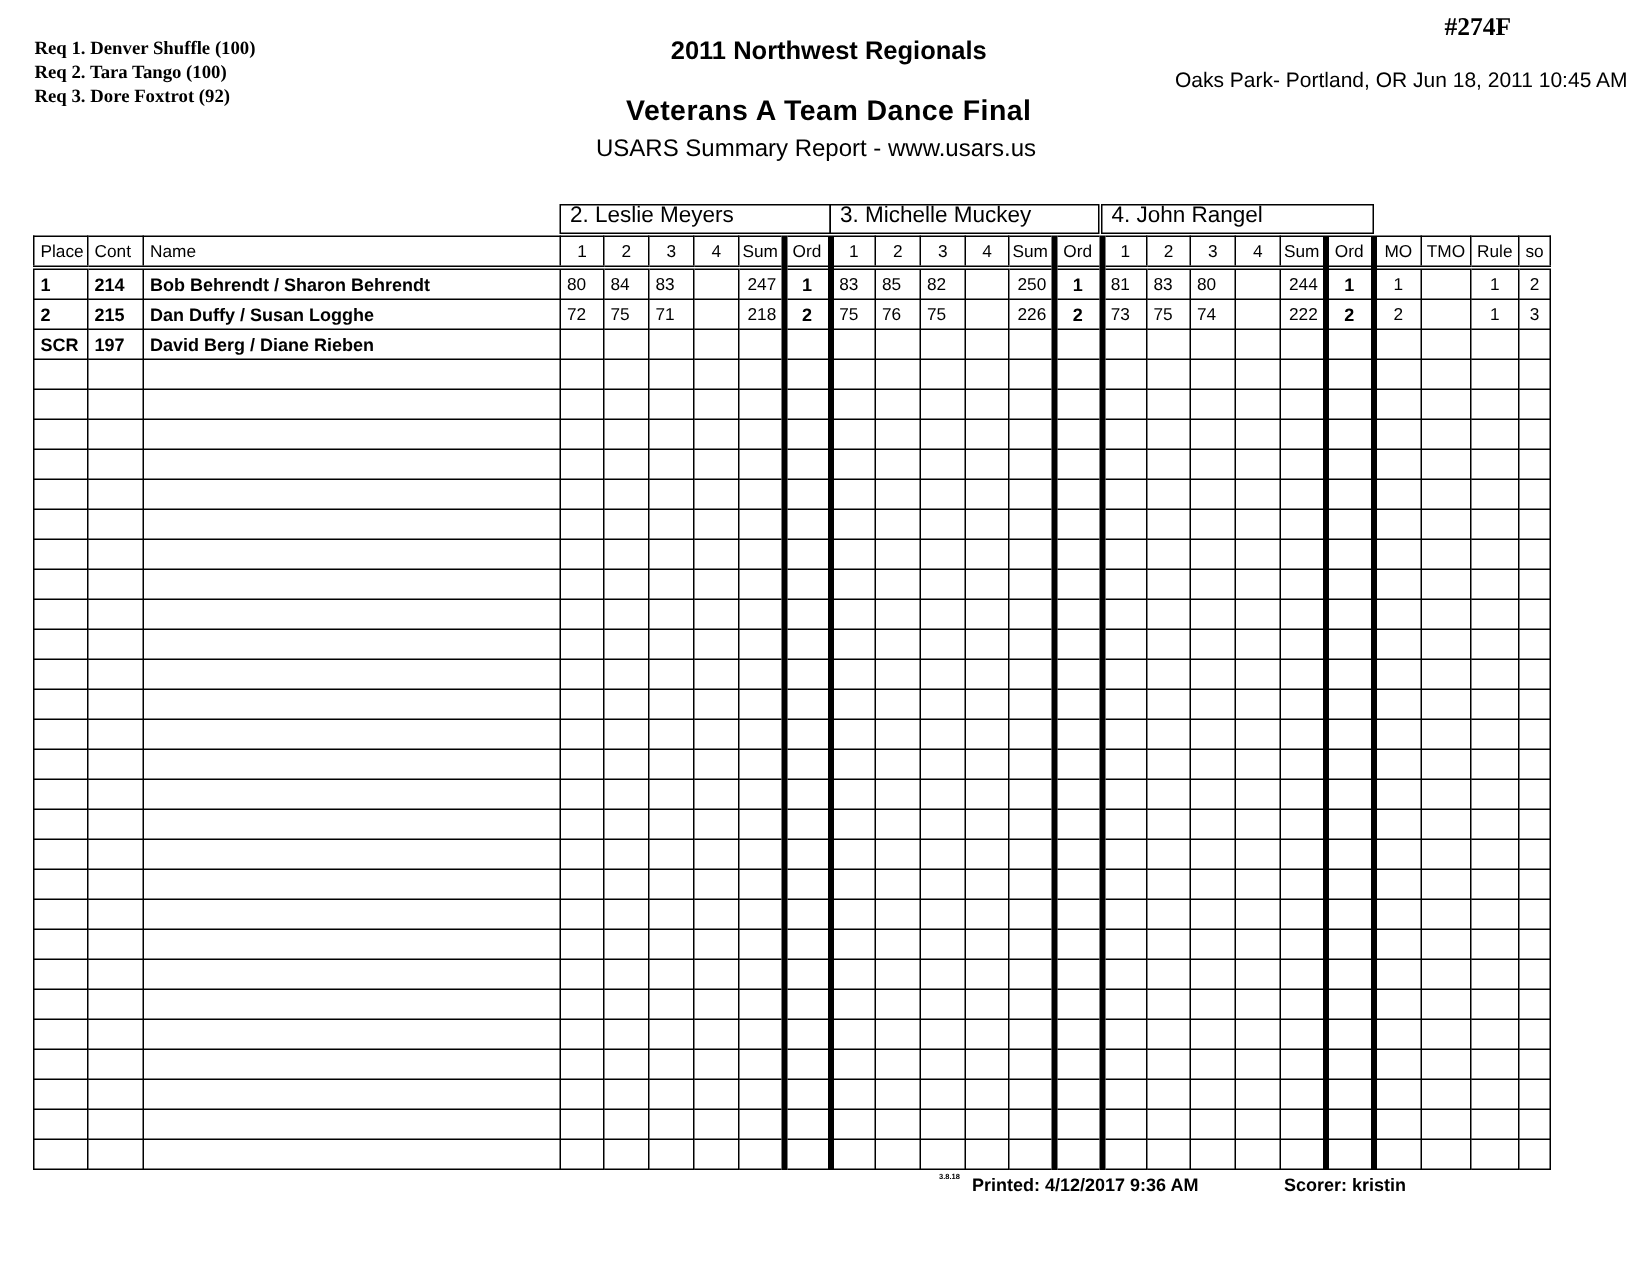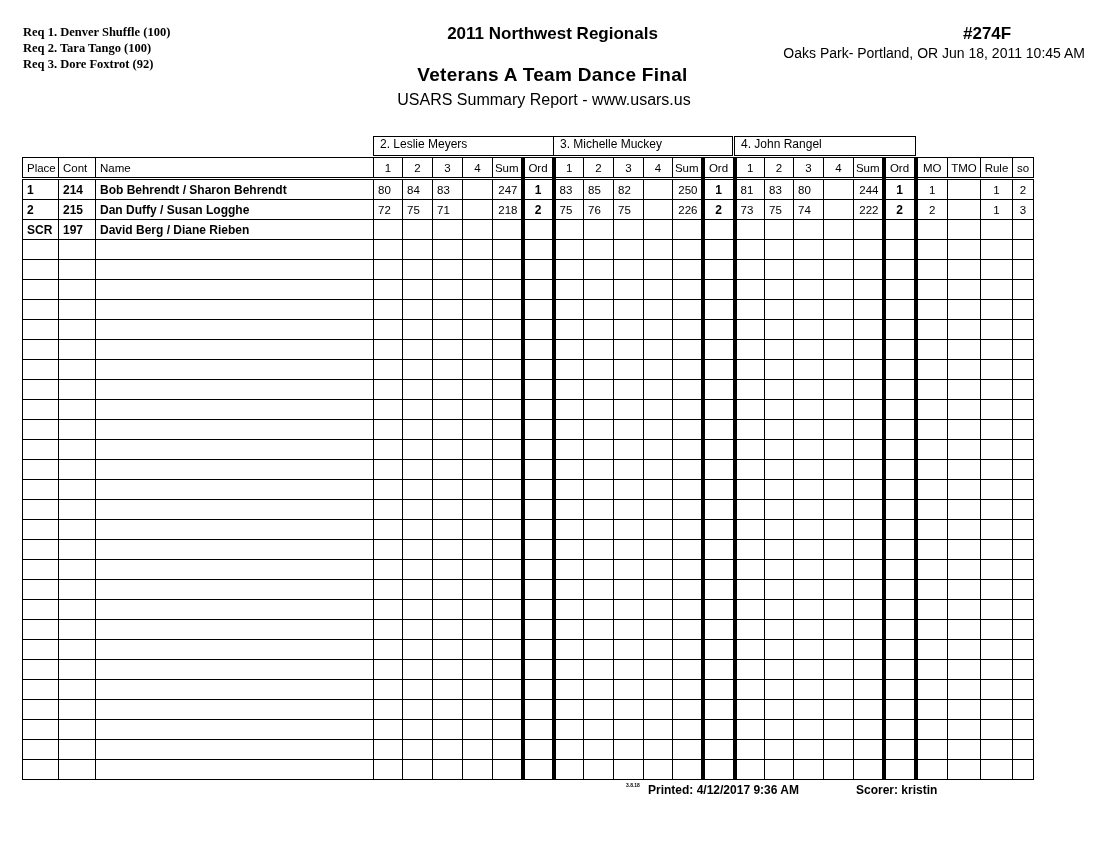--- a/index.html
+++ b/index.html
@@ -14,38 +14,38 @@
 
   table.grid { position:absolute; left:22px; top:157px; border-collapse:collapse; table-layout:fixed; }
   table.grid td, table.grid th { border:1px solid #000; height:19px; padding:0 0 0 4px; font-size:11.5px; font-weight:normal; overflow:hidden; white-space:nowrap; text-align:left; }
   table.grid th { height:19px;margin-top:38px; }
   table.grid tr.hdr th { border-bottom:3px double #000; }
   table.grid td.b { font-weight:bold; font-size:12px; }
   table.grid td.r { text-align:right; padding:0 3px 0 0; }
   table.grid td.c, table.grid th.c { text-align:center; padding:0; }
   .thickL { border-left:4px solid #000 !important; }
 
-  .judgehdr { position:absolute; top:136px; height:20px; border:1px solid #000; border-bottom:1px solid #000; font-size:12px; padding-left:6px; line-height:14px; box-sizing:border-box; }
+  .judgehdr { position:absolute; top:136px; height:20px; border:1px solid #000; border-bottom:1px solid #000; font-size:15px; padding-left:6px; line-height:14px; box-sizing:border-box; }
 
   .footer-ver { font-size:5px; font-weight:bold; }
   .footer { font-size:12px; font-weight:bold; }
 </style>
 </head>
 <body>
 
 <div class="abs req" style="top:24px;">Req  1.  Denver Shuffle (100)</div>
 <div class="abs req" style="top:40px;">Req  2.  Tara Tango (100)</div>
 <div class="abs req" style="top:56px;">Req  3.  Dore Foxtrot (92)</div>
 
 <div class="abs title" style="left:0; width:1105px; text-align:center; top:24px;">2011 Northwest Regionals</div>
 <div class="abs loc" style="left:0; width:1085px; text-align:right; top:45px;">Oaks Park- Portland, OR  Jun 18, 2011  10:45 AM</div>
 <div class="abs event" style="left:0; width:1105px; text-align:center; top:64px;">Veterans A Team Dance Final</div>
 <div class="abs report" style="left:0; width:1088px; text-align:center; top:91px;">USARS Summary Report - www.usars.us</div>
 
-<div class="abs evnum" style="left:963px; top:24px;">#274F</div>
+<div class="abs evnum" style="left:963px; top:8px;font-family:Liberation Serif, serif;">#274F</div>
 
 <div class="judgehdr" style="left:373px; width:181px;">2.  Leslie Meyers</div>
 <div class="judgehdr" style="left:553px; width:180px;">3.  Michelle Muckey</div>
 <div class="judgehdr" style="left:734px; width:182px;">4.  John Rangel</div>
 
 <table class="grid">
   <colgroup>
     <col style="width:36px">
       <col style="width:37px">
       <col style="width:278px">

